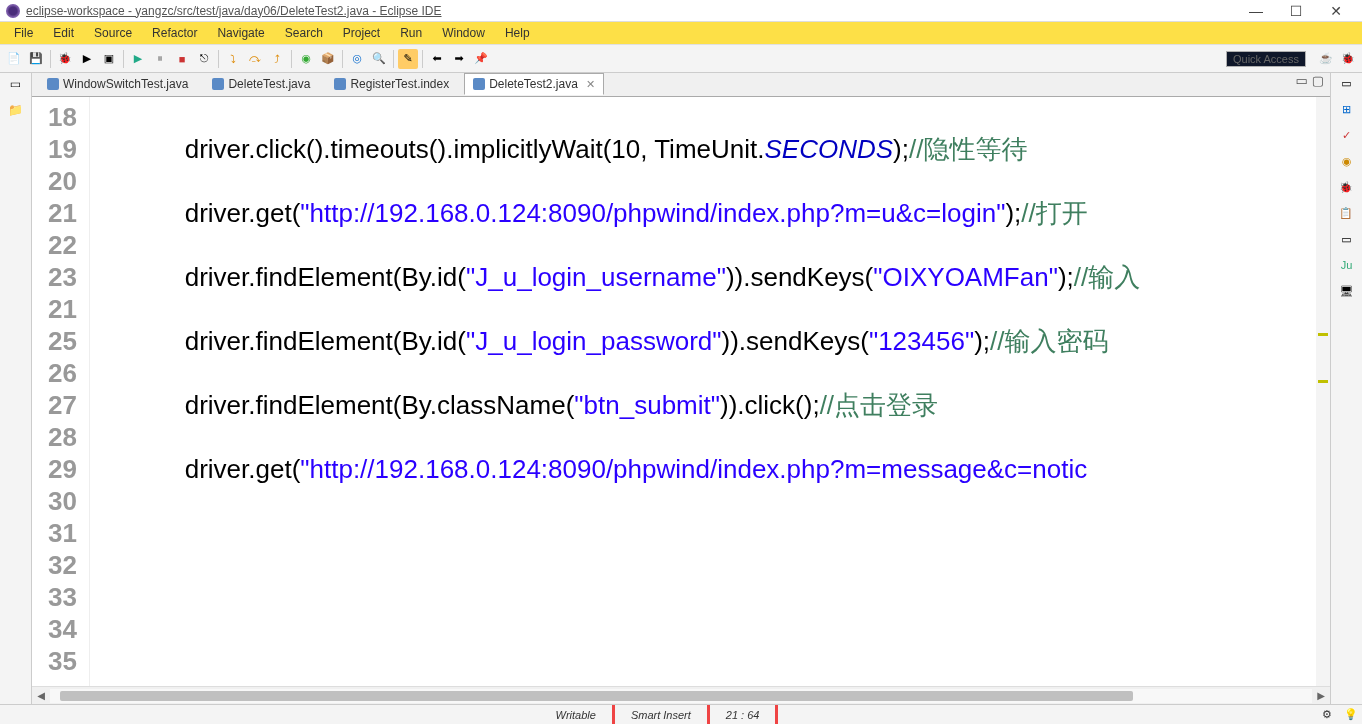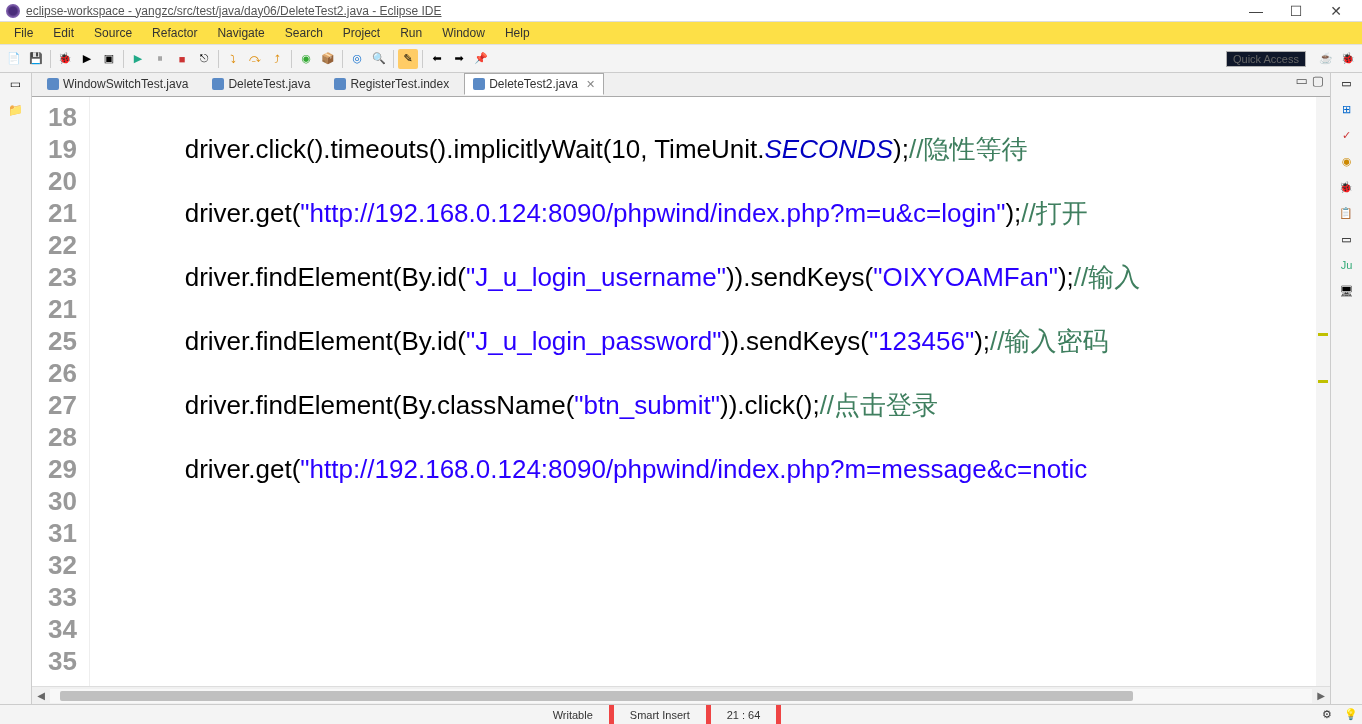--- a/index.html
+++ b/index.html
@@ -34,21 +34,21 @@
 .cm { color: #3f7f5f; }
 .mth { }
 .sconst { color: #0000c0; font-weight: normal; font-style: italic; }
 .hscroll { height: 18px; background: #f0f0f0; border-top: 1px solid #ddd; display: flex; align-items: center; }
 .hscroll .arrow { width: 18px; text-align: center; font-size: 10px; color: #666; cursor: pointer; }
 .hscroll .track { flex: 1; height: 14px; background: #f8f8f8; position: relative; }
 .hscroll .thumb { position: absolute; left: 10px; width: 85%; height: 10px; top: 2px; background: #c0c0c0; border-radius: 2px; }
 .vscroll-ov { position: absolute; right: 0; top: 0; width: 14px; height: 100%; background: #f4f4f4; }
 .vscroll-ov .mark { position: absolute; left: 2px; width: 10px; height: 3px; }
 .statusbar { height: 20px; background: #f4f4f4; border-top: 1px solid #ccc; display: flex; align-items: center; font-size: 11px; color: #333; }
-.statusbar .cell { padding: 0 16px; border-right: 5px solid #ef4444; height: 100%; display: flex; align-items: center; }
+.statusbar .cell { padding: 0 16px; border-right: 3px solid #ef4444; height: 100%; display: flex; align-items: center; font-style: italic; }
 .statusbar .spacer { flex: 1; }
 .statusbar .sicon { width: 14px; height: 14px; margin: 0 4px; }
 </style>
 </head>
 <body>
 
 <div class="titlebar">
   <span class="icon"></span>
   <span class="title">eclipse-workspace - yangzc/src/test/java/day06/DeleteTest2.java - Eclipse IDE</span>
   <span class="wbtn">—</span>

